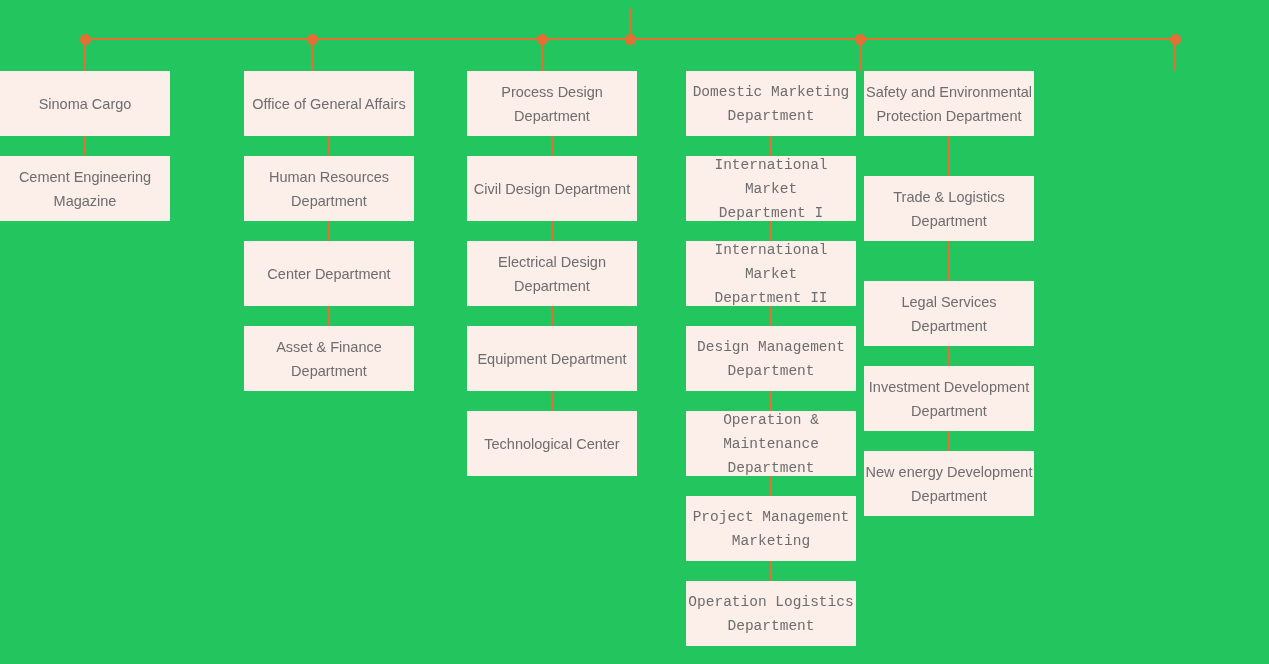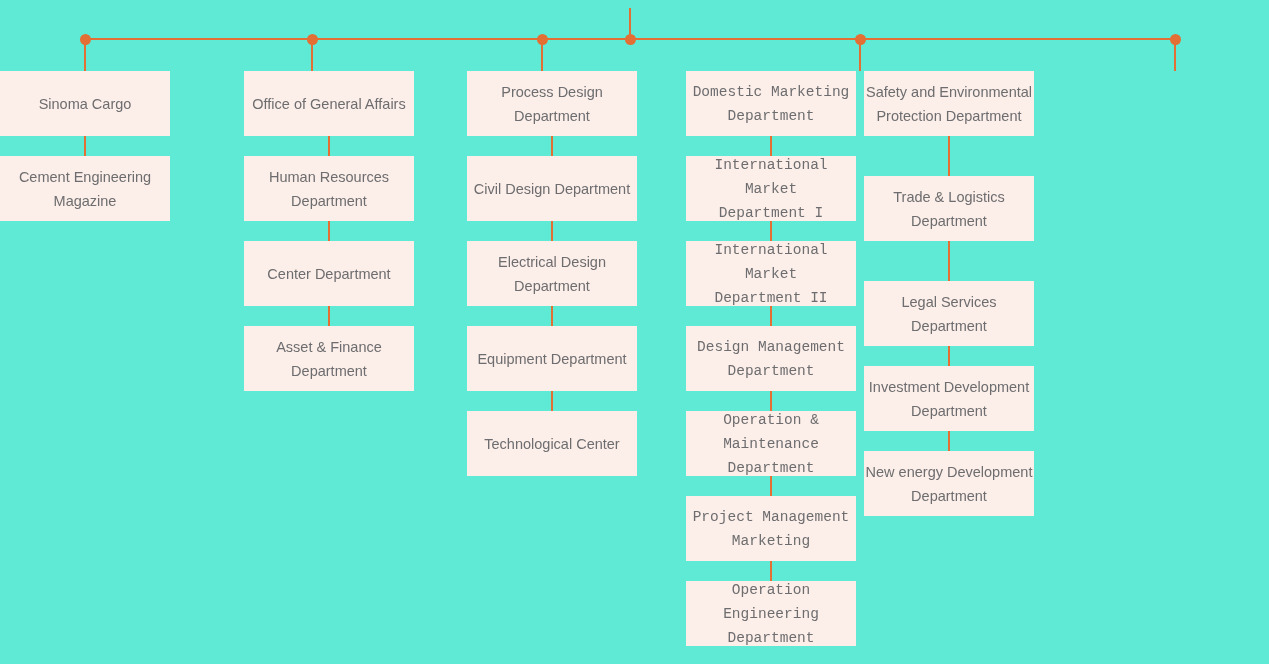--- a/index.html
+++ b/index.html
@@ -6,21 +6,21 @@
     --accent: #e36f34;
     --node-bg: #fceee9;
     --node-text: #6d6d6f;
   }
   * { box-sizing: border-box; }
   html, body { margin: 0; padding: 0; background: #ffffff; }
   .canvas {
     position: relative;
     width: 1269px;
     height: 664px;
-    background: #5eead4;
+    background: #22c55e;
     font-family: "Liberation Sans", sans-serif;
     overflow: hidden;
   }
   .line {
     position: absolute;
     background: var(--accent);
   }
   .dot {
     position: absolute;
     width: 11px;
@@ -124,21 +124,21 @@
     <div class="link"></div>
     <div class="node">Design Management
 Department</div>
     <div class="link"></div>
     <div class="node">Operation &amp; Maintenance
 Department</div>
     <div class="link"></div>
     <div class="node">Project Management
 Marketing</div>
     <div class="link"></div>
-    <div class="node">Operation Engineering
+    <div class="node">Operation Logistics
 Department</div>
   </div>
 
   <div class="col" style="left:864px;">
     <div class="node">Safety and Environmental
 Protection Department</div>
     <div class="link"></div>
     <div class="link"></div>
     <div class="node">Trade &amp; Logistics
 Department</div>

